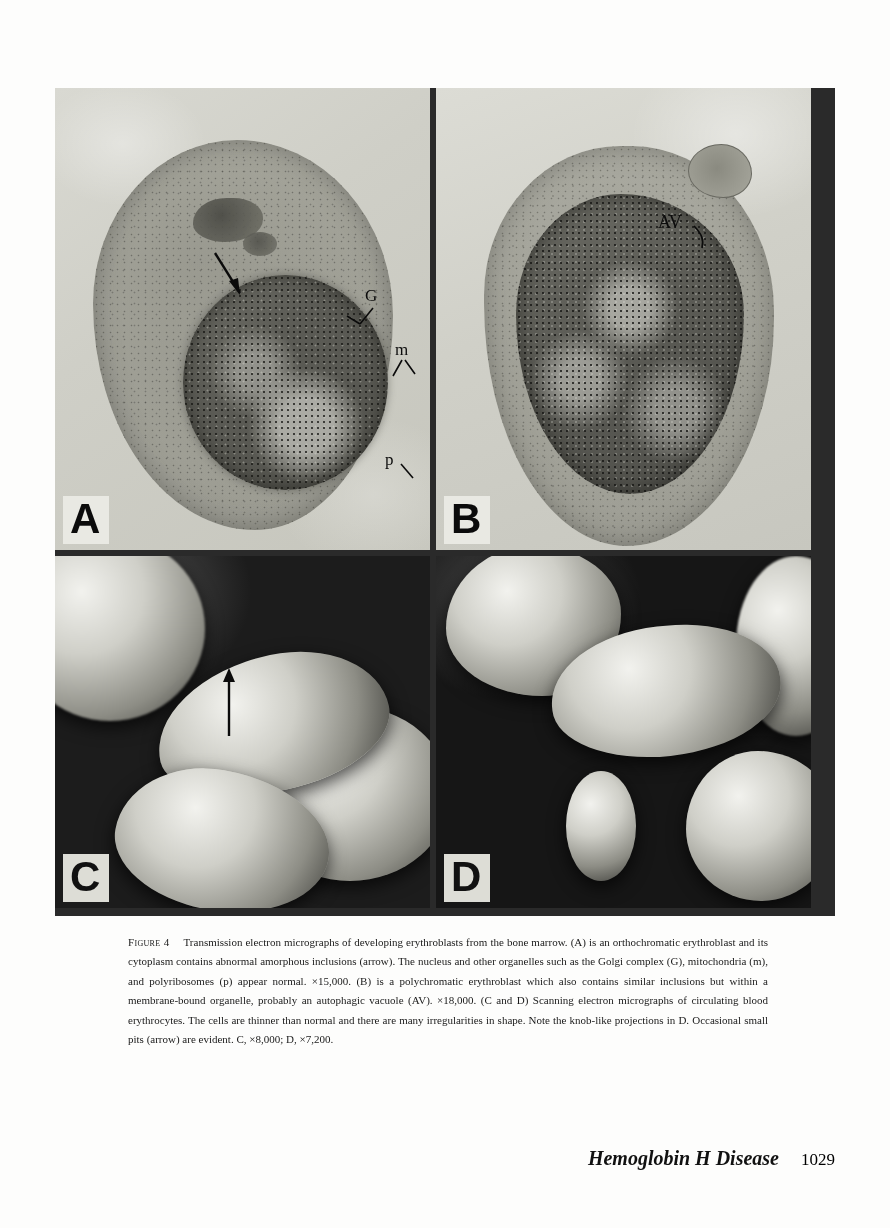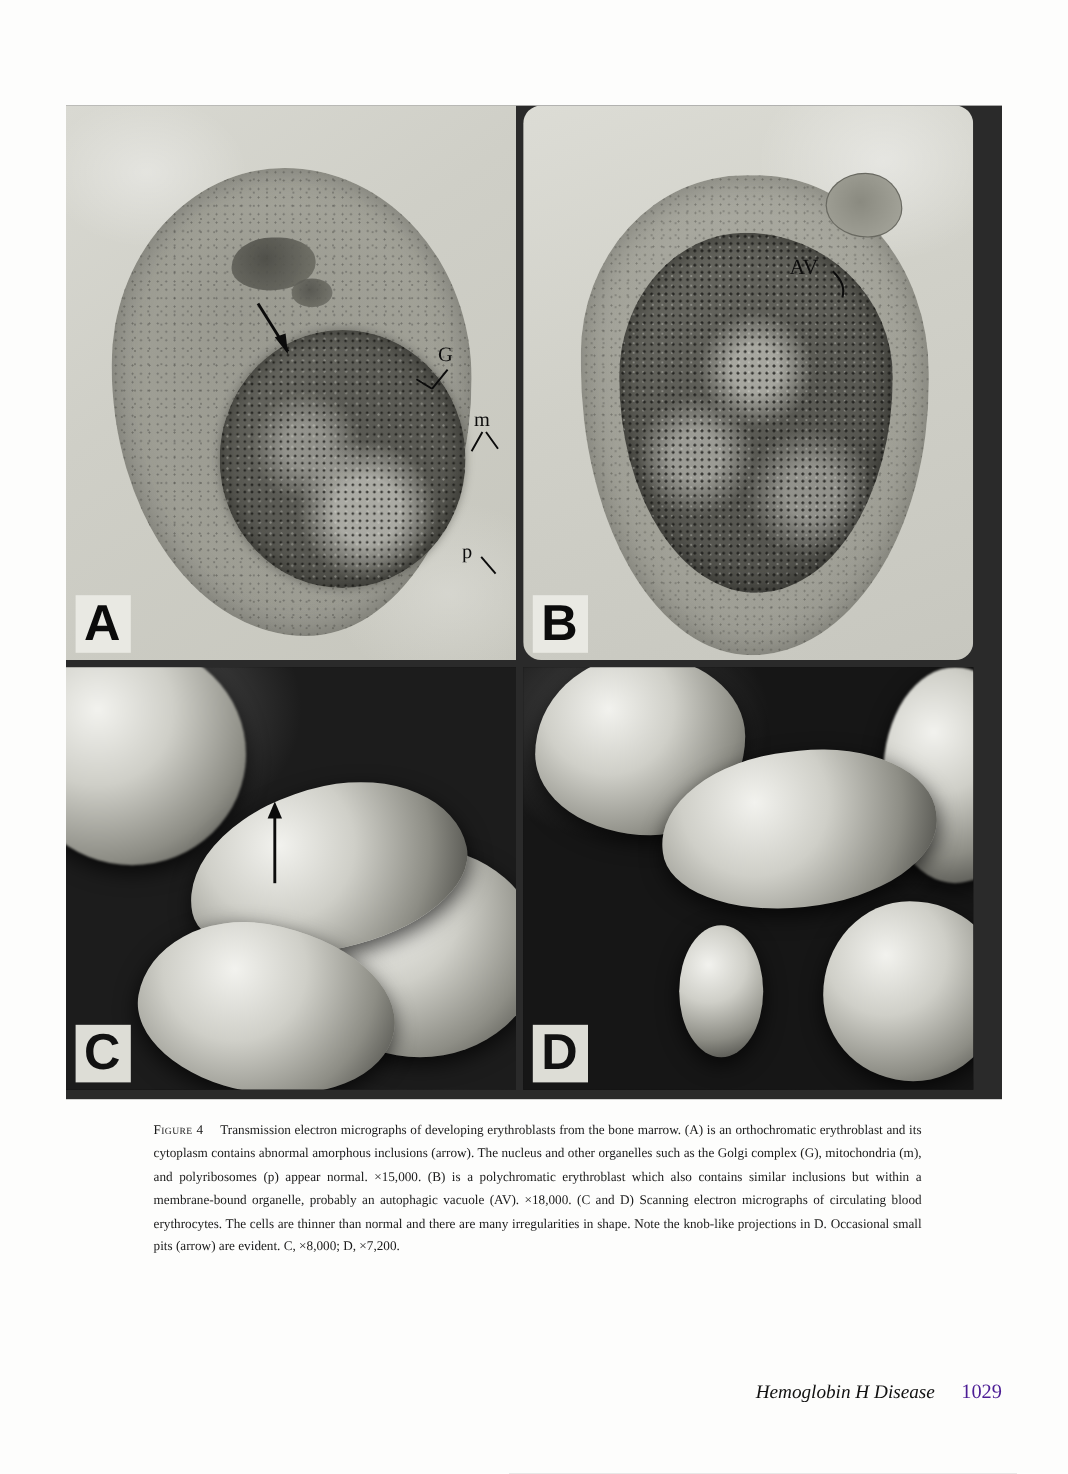--- a/index.html
+++ b/index.html
@@ -137,21 +137,20 @@
     border-radius: 50%;
     background: radial-gradient(circle at 45% 40%, #4f4f49, #6e6e66 85%);
     opacity: 0.85;
   }
 
   
   .tem-b {
     background:
       radial-gradient(ellipse 150px 120px at 80% 10%, rgba(255,255,255,0.4), rgba(255,255,255,0) 70%),
       linear-gradient(160deg, #dcdcd5 0%, #d0d0c8 45%, #c7c7bf 100%);
-    border-radius: 15px;
   }
   .cell-b {
     position: absolute;
     left: 48px;
     top: 58px;
     width: 290px;
     height: 400px;
     border-radius: 48% 50% 52% 50% / 38% 42% 58% 62%;
     background:
       radial-gradient(circle at 40% 35%, rgba(150,150,142,0.5), rgba(150,150,142,0.15) 65%),
@@ -257,26 +256,27 @@
   .footer {
     position: absolute;
     right: 55px;
     bottom: 58px;
     display: flex;
     align-items: baseline;
     gap: 22px;
   }
   .footer-title {
     font-style: italic;
-    font-size: 16px;
+    font-size: 20px;
     color: #111;
+    font-weight: bold;
   }
   .footer-page {
     font-size: 17px;
-    color: #4c1d95;
+    color: #000000;
   }
 
   .tem-marker {
     position: absolute;
     font-family: "Liberation Serif", serif;
     font-size: 17px;
     color: #0c0c0c;
   }
 </style>
 </head>

